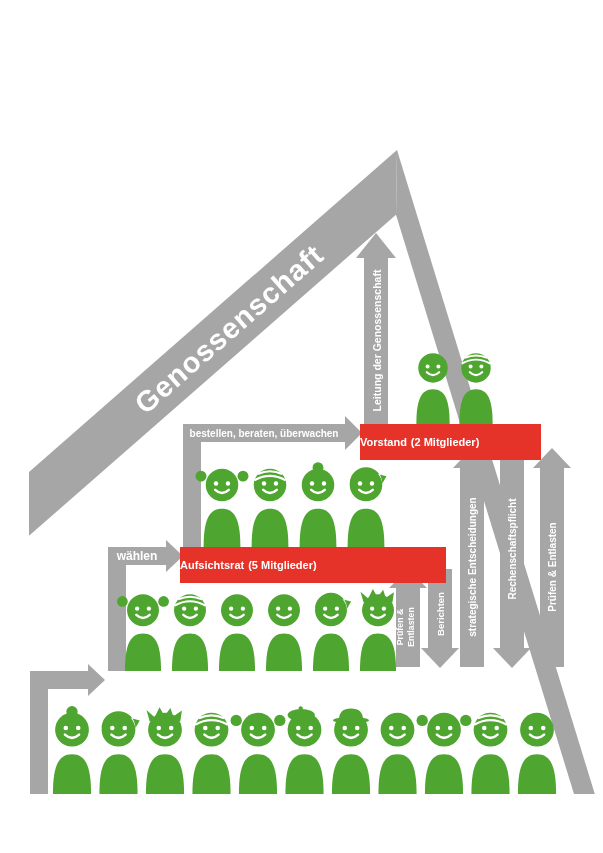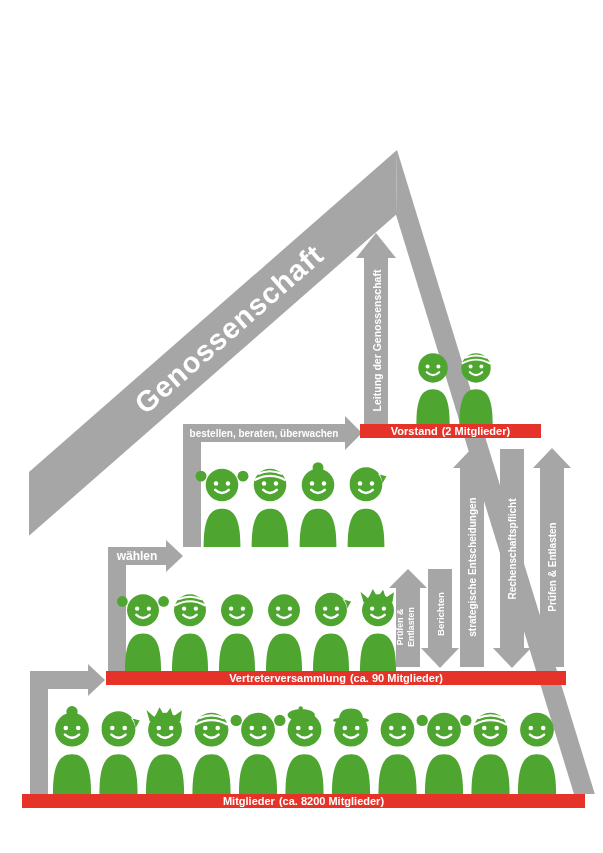--- a/index.html
+++ b/index.html
@@ -3,22 +3,22 @@
 <meta charset="utf-8">
 <style>
   *{margin:0;padding:0;box-sizing:border-box}
   html,body{background:#fff}
   body{font-family:"Liberation Sans",sans-serif}
   .stage{position:relative;width:603px;height:853px;background:#fff;overflow:hidden}
   .stage > svg{position:absolute;left:0;top:0}
   .gy{fill:var(--gray)}
   .hf{fill:var(--green)}
   .hs{stroke:#fff;stroke-width:2;fill:none}
-  .bar{position:absolute;height:14px;background:var(--red);color:#fff;display:flex;
-       align-items:center;justify-content:center;gap:4px;font-size:11px;z-index:3}
+  .bar{position:absolute;height:36px;background:var(--red);color:#fff;display:flex;
+       align-items:center;justify-content:flex-start;gap:4px;font-size:11px;z-index:3}
   .bar b{font-weight:bold}
   .bar span{font-weight:bold}
   .lbl{position:absolute;color:#fff;font-weight:bold;text-align:center;
        display:flex;align-items:center;justify-content:center;z-index:4}
   .rot90{transform:rotate(-90deg)}
   #title{position:absolute;left:59px;top:309px;width:340px;height:40px;line-height:40px;
          font-size:29px;font-weight:bold;letter-spacing:1px;color:#fff;text-align:center;
          transform:rotate(-41.2deg);z-index:2}
   #lbl-bestellen{left:183px;top:424px;width:162px;height:18px;font-size:10px}
   #lbl-waehlen{left:106px;top:547px;width:62px;height:18px;font-size:12px}
@@ -292,22 +292,18 @@
 Entlasten</div>
   <div class="lbl rot90" id="lbl-berichten">Berichten</div>
   <div class="lbl rot90" id="lbl-strategisch">strategische Entscheidungen</div>
   <div class="lbl rot90" id="lbl-rechenschaft">Rechenschaftspflicht</div>
   <div class="lbl rot90" id="lbl-pruefen-gross">Prüfen &amp; Entlasten</div>
 
   <div class="bar" id="bar-vorstand">
     <b>Vorstand</b>
     <span>(2 Mitglieder)</span>
   </div>
-  <div class="bar" id="bar-vertreterversammlung">
-    <b>Vertreterversammlung</b>
-    <span>(ca. 90 Mitglieder)</span>
+  <div class="bar" id="bar-aufsichtsrat">
+    <b>Aufsichtsrat</b>
+    <span>(5 Mitglieder)</span>
   </div>
-  <div class="bar" id="bar-mitglieder">
-    <b>Mitglieder</b>
-    <span>(ca. 8200 Mitglieder)</span>
-  </div>
 
 </div>
 
 </body></html>

